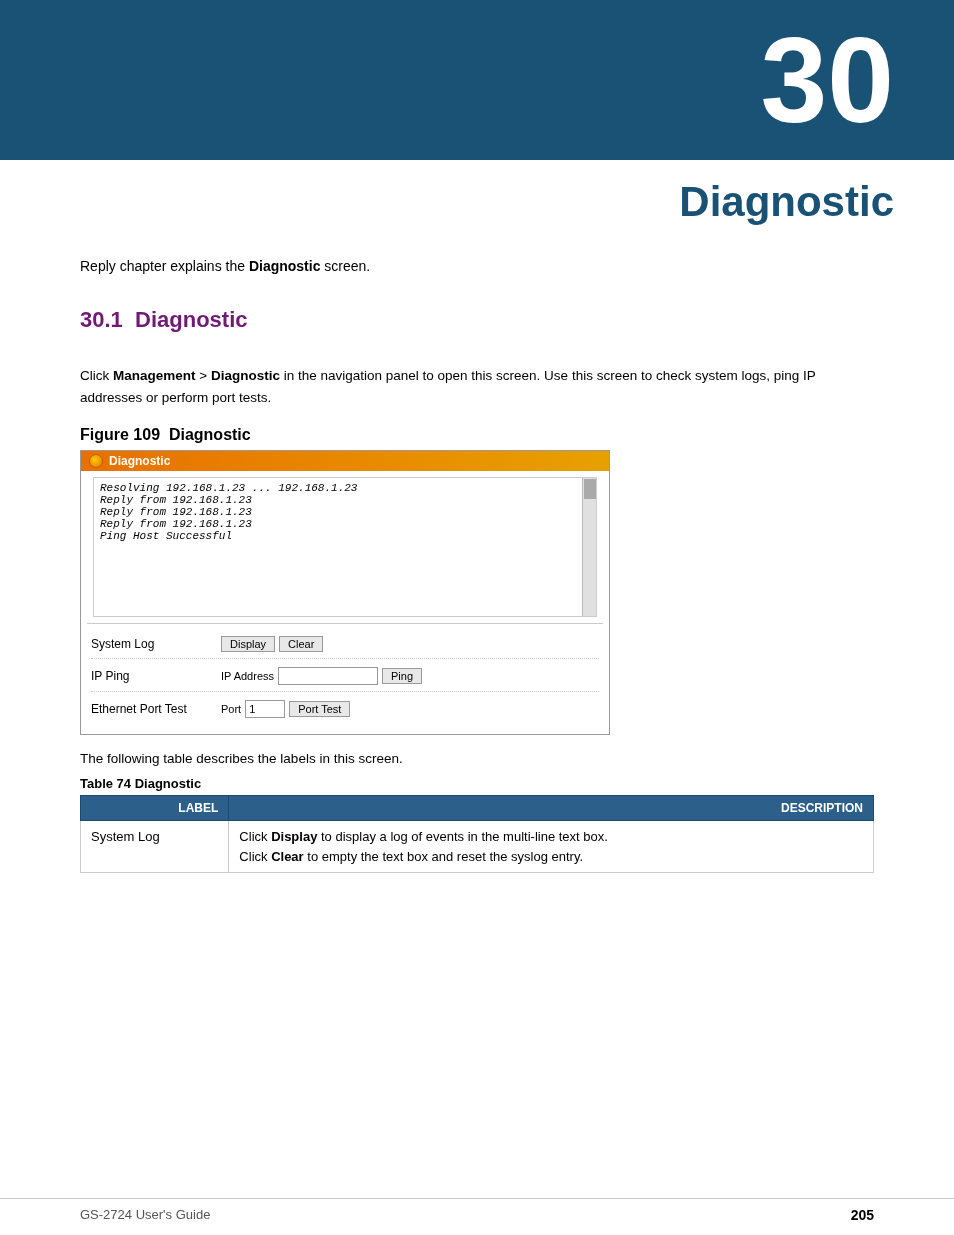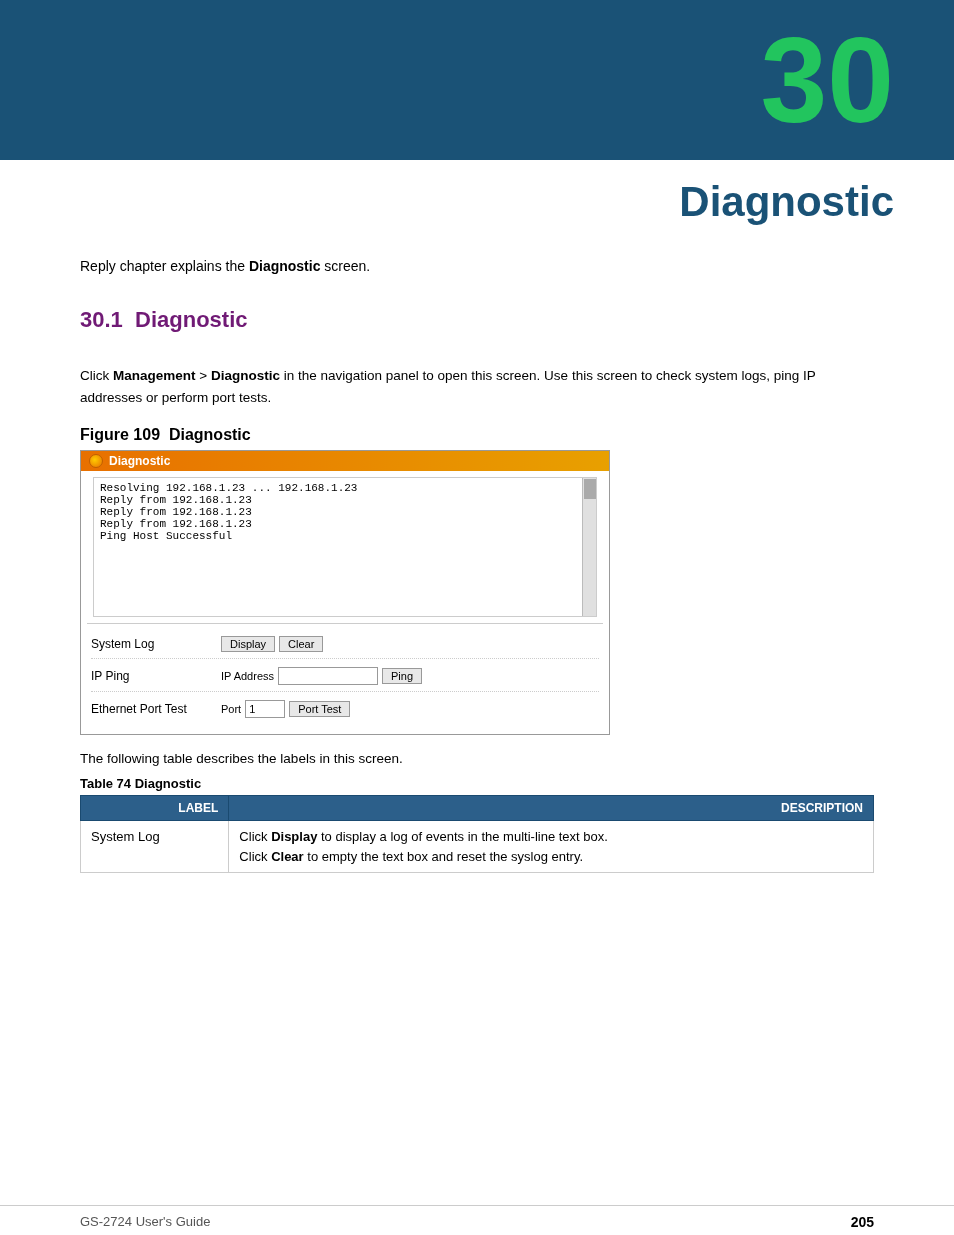--- a/index.html
+++ b/index.html
@@ -20,21 +20,21 @@
       height: 160px;
       position: relative;
       display: flex;
       align-items: center;
       justify-content: flex-end;
       padding-right: 60px;
     }
     .chapter-number {
       font-size: 120px;
       font-weight: bold;
-      color: #22c55e;
+      color: #ffffff;
       line-height: 1;
     }
 
     
     .chapter-title {
       text-align: right;
       padding: 18px 60px 30px 60px;
       font-size: 42px;
       font-weight: bold;
       color: #1a5276;
@@ -104,20 +104,21 @@
     .screen-log-area {
       background: #fff;
       border: 1px solid #ccc;
       margin: 6px;
       padding: 4px 6px;
       font-family: 'Courier New', monospace;
       font-size: 11px;
       height: 140px;
       overflow: hidden;
       position: relative;
+      font-style: italic;
     }
 
     .screen-log-scrollbar {
       position: absolute;
       right: 0;
       top: 0;
       bottom: 0;
       width: 14px;
       background: #e0e0e0;
       border-left: 1px solid #bbb;
@@ -229,21 +230,21 @@
       line-height: 1.5;
     }
 
     .data-table tr:nth-child(even) td {
       background: #f5f5f5;
     }
 
     
     .footer {
       position: absolute;
-      bottom: 5px;
+      bottom: 12px;
       left: 0;
       right: 0;
       display: flex;
       justify-content: space-between;
       padding: 0 80px;
       font-size: 13px;
       color: #555;
       border-top: 1px solid #ccc;
       padding-top: 8px;
     }

